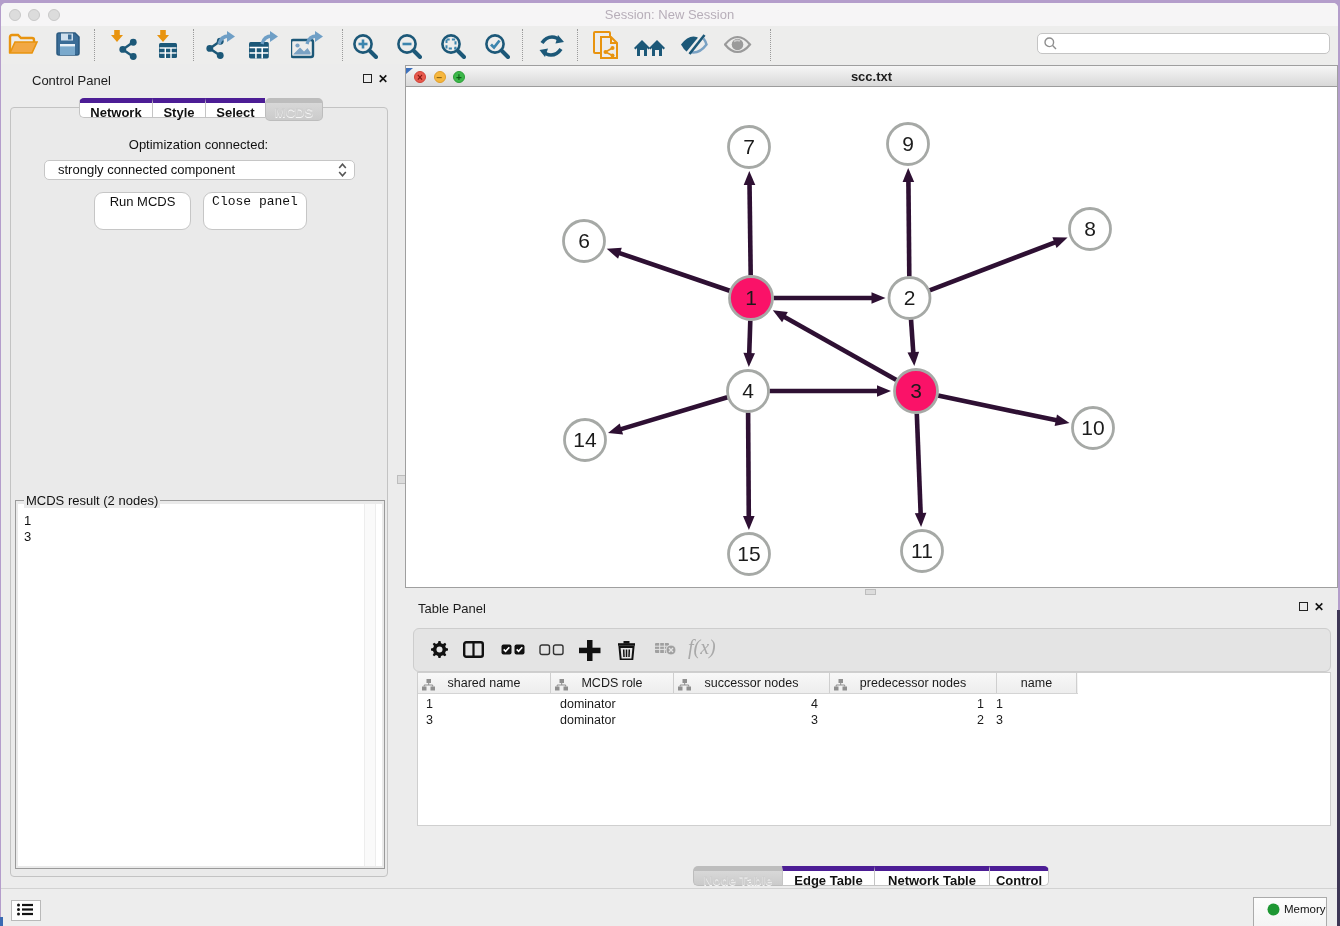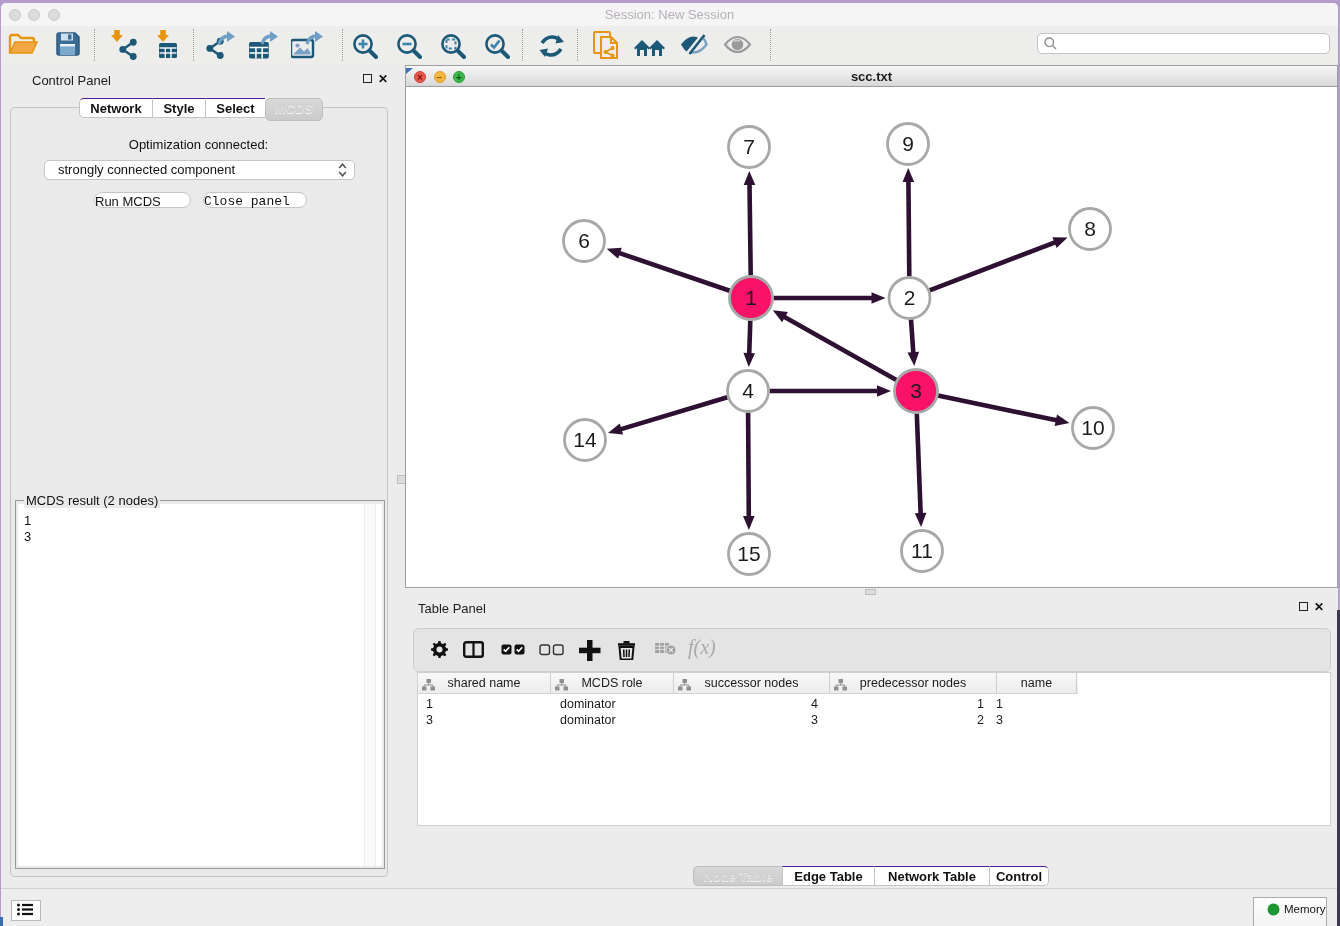--- a/index.html
+++ b/index.html
@@ -15,29 +15,29 @@
 
 #toolbar{position:absolute;left:0;top:23px;width:100%;height:38px;background:#ededec;}
 .tbi{position:absolute;top:5px;}
 .tsep{position:absolute;top:3px;height:32px;width:0;border-left:1px dotted #9a9a9a;}
 
 #cpanel{position:absolute;left:5px;top:63px;width:385px;height:821px;}
 .pheader{font-size:13px;color:#1c1c1c;}
 .wicon{position:absolute;width:9px;height:9px;border:1.5px solid #222;box-sizing:border-box;}
 .xicon{position:absolute;font-size:12px;font-weight:bold;color:#111;line-height:12px;}
 #cptabs{position:absolute;top:32px;left:73px;height:20px;display:flex;font-size:13px;}
-.seg{height:20px;line-height:20px;text-align:center;background:#fff;border-top:1px solid #4c1d95;border-bottom:1px solid #c4c4c4;box-sizing:border-box;color:#111;font-weight:600;}
+.seg{height:20px;line-height:20px;text-align:center;background:#fff;border-top:5px solid #4c1d95;border-bottom:1px solid #c4c4c4;box-sizing:border-box;color:#111;font-weight:600;}
 .seg.first{border-left:1px solid #c4c4c4;border-radius:5px 0 0 5px;}
 .seg.last{border-right:1px solid #c4c4c4;border-radius:0 5px 5px 0;}
 .seg.mid{border-left:1px solid #c4c4c4;}
 .seg.sel{background:linear-gradient(#d8d8d8,#cbcbcb);color:#cfcfcf;text-shadow:0 1px 0 #f5f5f5;border-color:#bdbdbd;}
 #cpcontent{position:absolute;top:41px;left:4px;right:3px;bottom:10px;background:#eaeaea;border:1px solid #c3c3c3;border-radius:4px;}
 #optlabel{position:absolute;top:71px;left:0;width:100%;text-align:center;font-size:13px;color:#111;}
 #combo{position:absolute;left:38px;top:94px;width:311px;height:20px;background:#fff;border:1px solid #c6c6c6;border-radius:5px;box-sizing:border-box;font-size:13px;color:#111;line-height:18px;padding-left:13px;}
-.btn{position:absolute;top:126px;height:16px;background:#fff;border:1px solid #c6c6c6;border-radius:9px;box-sizing:border-box;font-size:13px;color:#111;line-height:18px;}
+.btn{position:absolute;top:126px;height:38px;background:#fff;border:1px solid #c6c6c6;border-radius:9px;box-sizing:border-box;font-size:13px;color:#111;text-align:center;line-height:18px;}
 #groupbox{position:absolute;left:9px;top:434px;width:368px;height:367px;border:1px solid #9a9a9a;}
 #gblabel{position:absolute;left:8px;top:-8px;background:#eaeaea;font-size:13px;color:#111;padding:0 2px;z-index:3;}
 #gbwhite{position:absolute;left:2px;top:3px;right:2px;bottom:2px;background:#fff;}
 #gbscroll{position:absolute;right:6px;top:0;bottom:0;width:10px;background:#fafafa;border-left:1px solid #ededed;border-right:1px solid #ededed;}
 
 #netwin{position:absolute;left:404px;top:62px;width:933px;height:523px;border:1px solid #9f9f9f;box-sizing:border-box;background:#fff;}
 #nettitle{position:absolute;left:0;top:0;width:100%;height:21px;background:linear-gradient(#f6f6f6,#d8d8d8);border-bottom:1px solid #9c9c9c;box-sizing:border-box;}
 .light{position:absolute;top:4.5px;width:12px;height:12px;border-radius:50%;box-sizing:border-box;font-size:10px;font-weight:bold;text-align:center;line-height:11px;}
 #netname{position:absolute;top:3px;left:0;width:100%;text-align:center;font-size:13px;font-weight:bold;color:#1c1c1c;}
 

